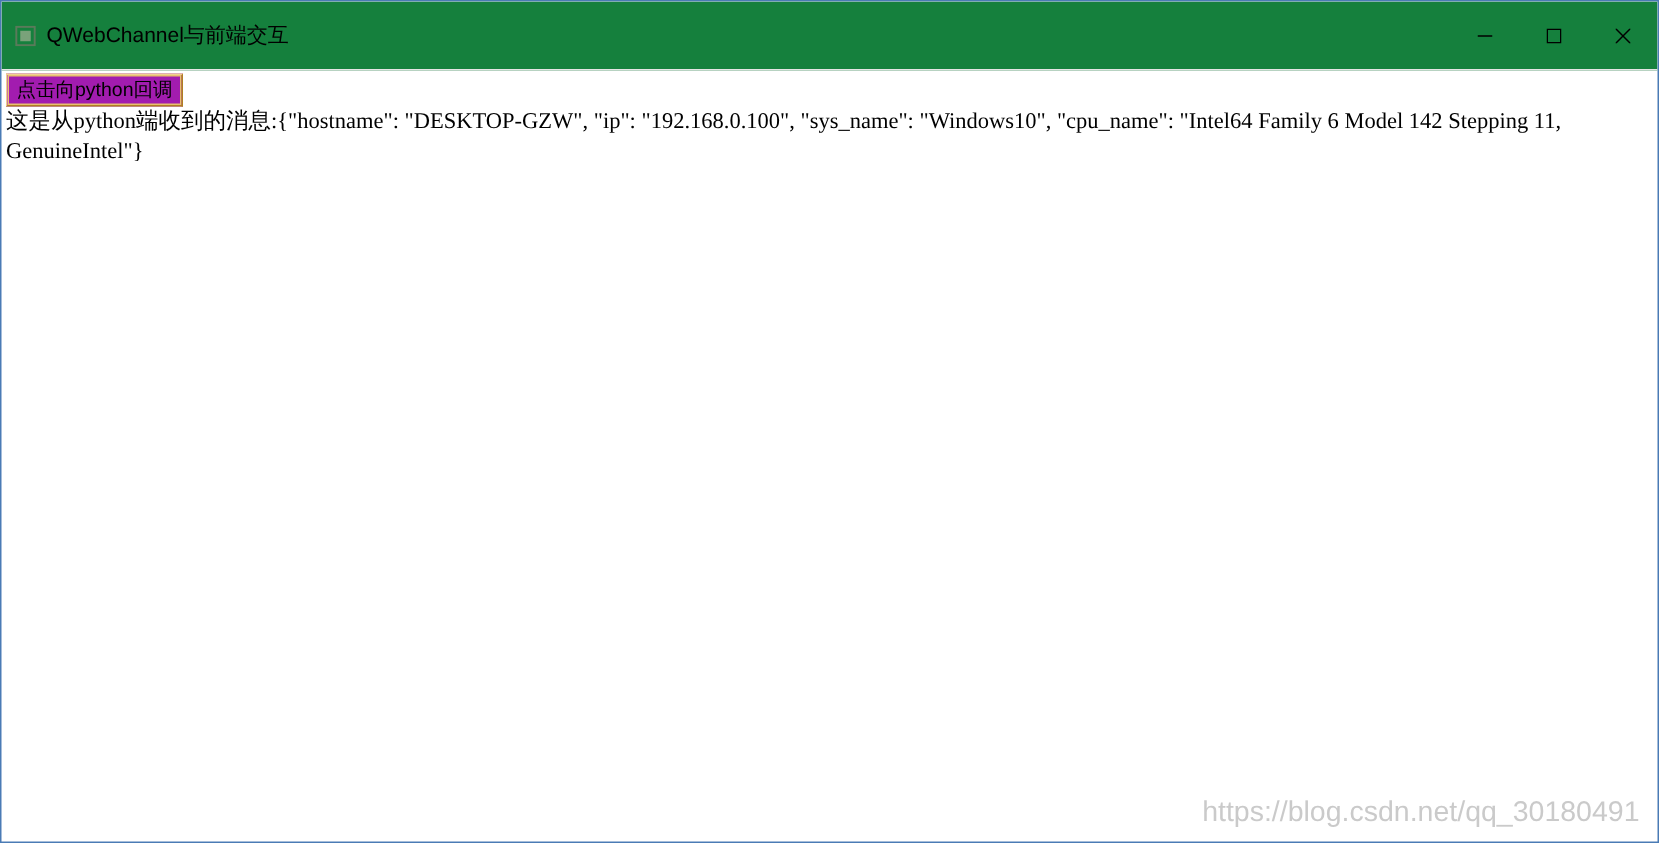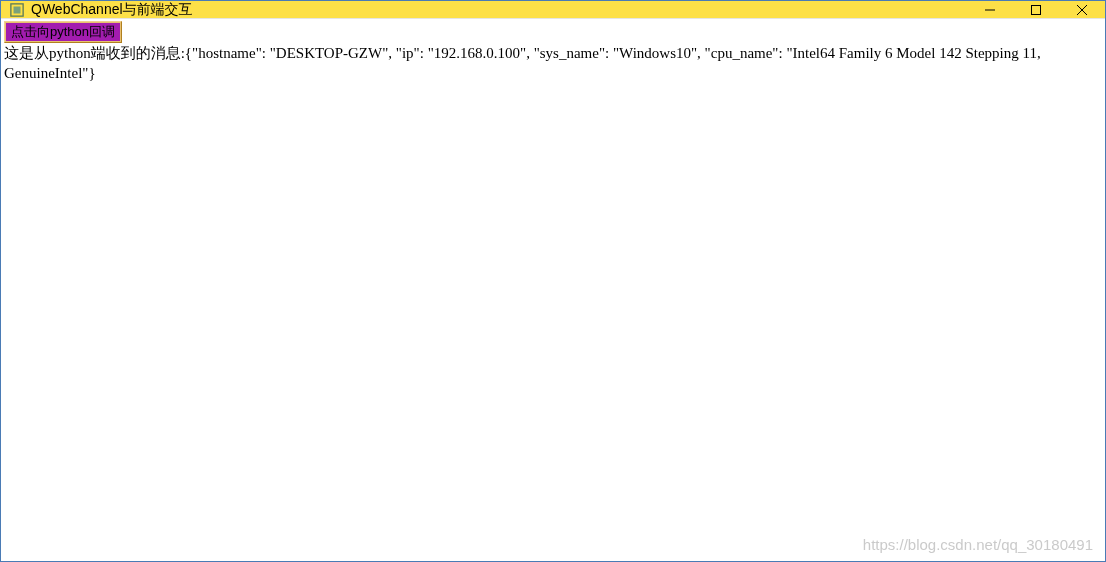--- a/index.html
+++ b/index.html
@@ -11,22 +11,22 @@
       font-family: "Segoe UI", Tahoma, Arial, sans-serif;
       font-size: 13px;
       background: #fff;
       width: 1106px;
       height: 562px;
       overflow: hidden;
       border: 1px solid #4a7bb5;
       position: relative;
     }
     .titlebar {
-      height: 18px;
-      background: #fde047;
+      height: 46px;
+      background: #15803d;
       border-bottom: 1px solid #e5e5e5;
       display: flex;
       align-items: center;
       padding: 0 0 0 8px;
       justify-content: space-between;
     }
     .titlebar-left {
       display: flex;
       align-items: center;
       gap: 6px;
@@ -88,21 +88,21 @@
       color: #000;
       line-height: 1.3;
       word-wrap: break-word;
       padding-right: 4px;
     }
     .watermark {
       position: absolute;
       right: 12px;
       bottom: 8px;
       color: rgba(150, 150, 150, 0.5);
-      font-size: 15px;
+      font-size: 19px;
       font-family: Arial, sans-serif;
       pointer-events: none;
     }
   </style>
 </head>
 <body>
 
 <div class="titlebar">
   <div class="titlebar-left">
     <span class="app-icon">

